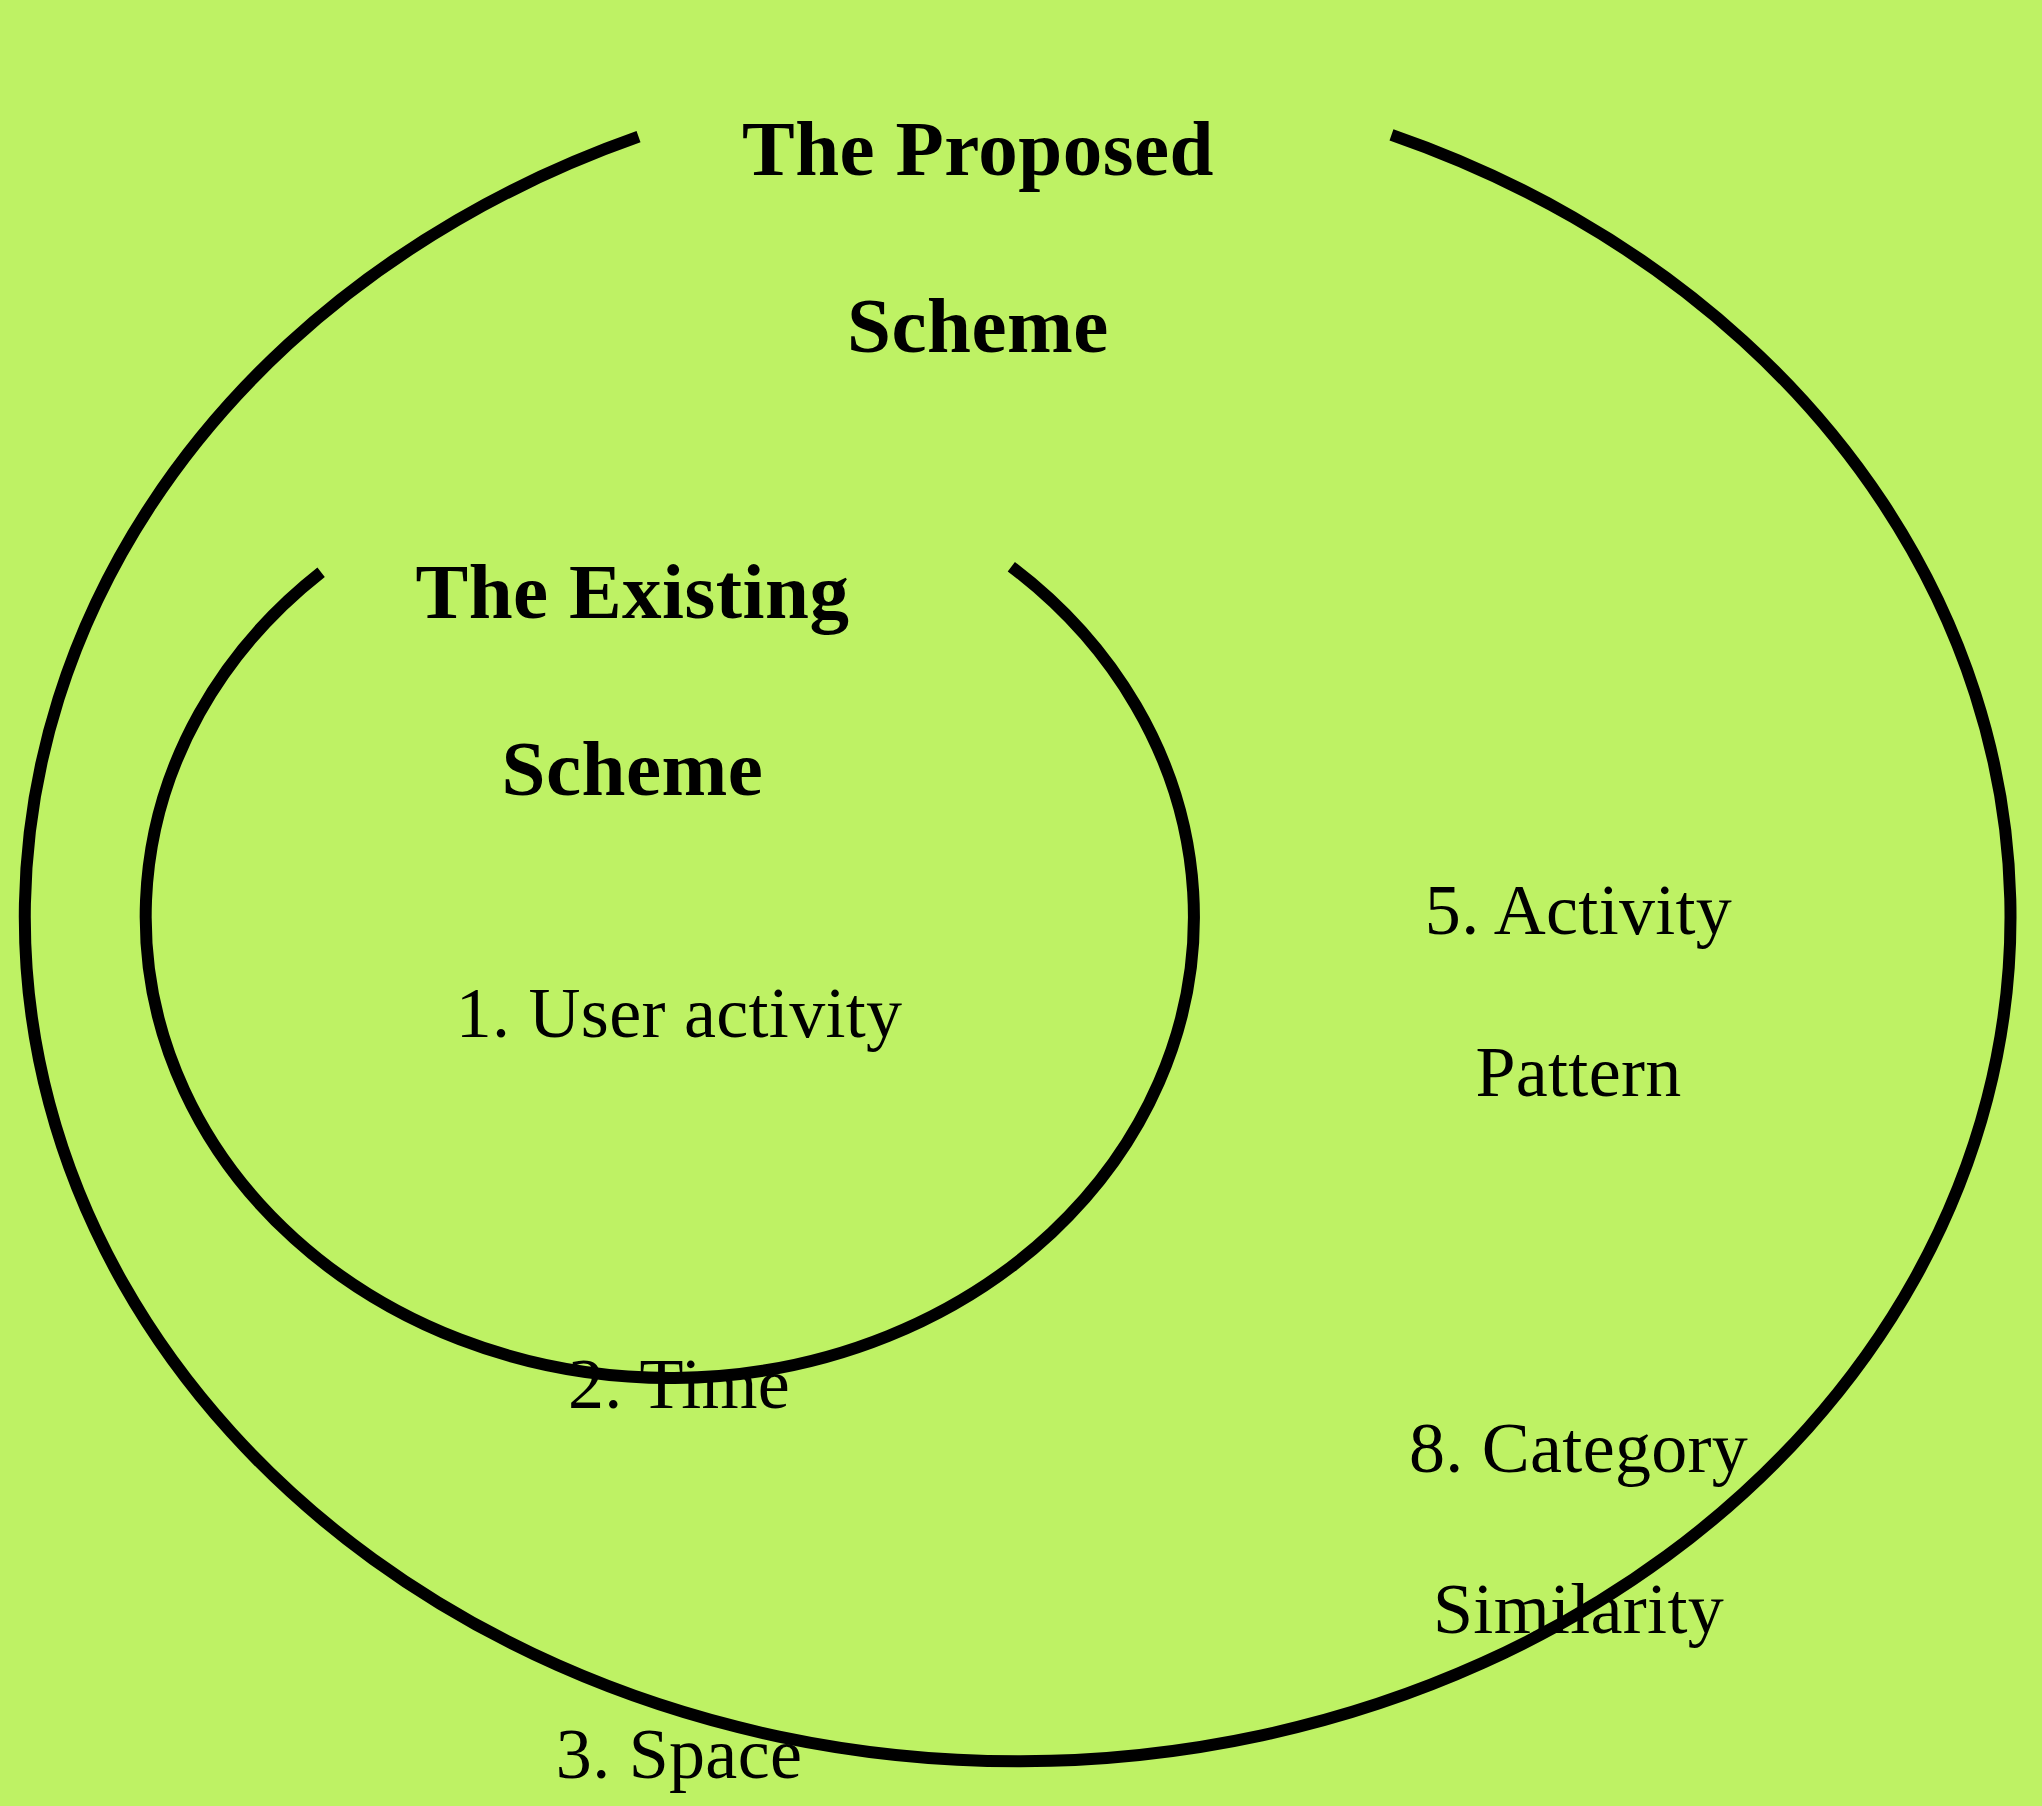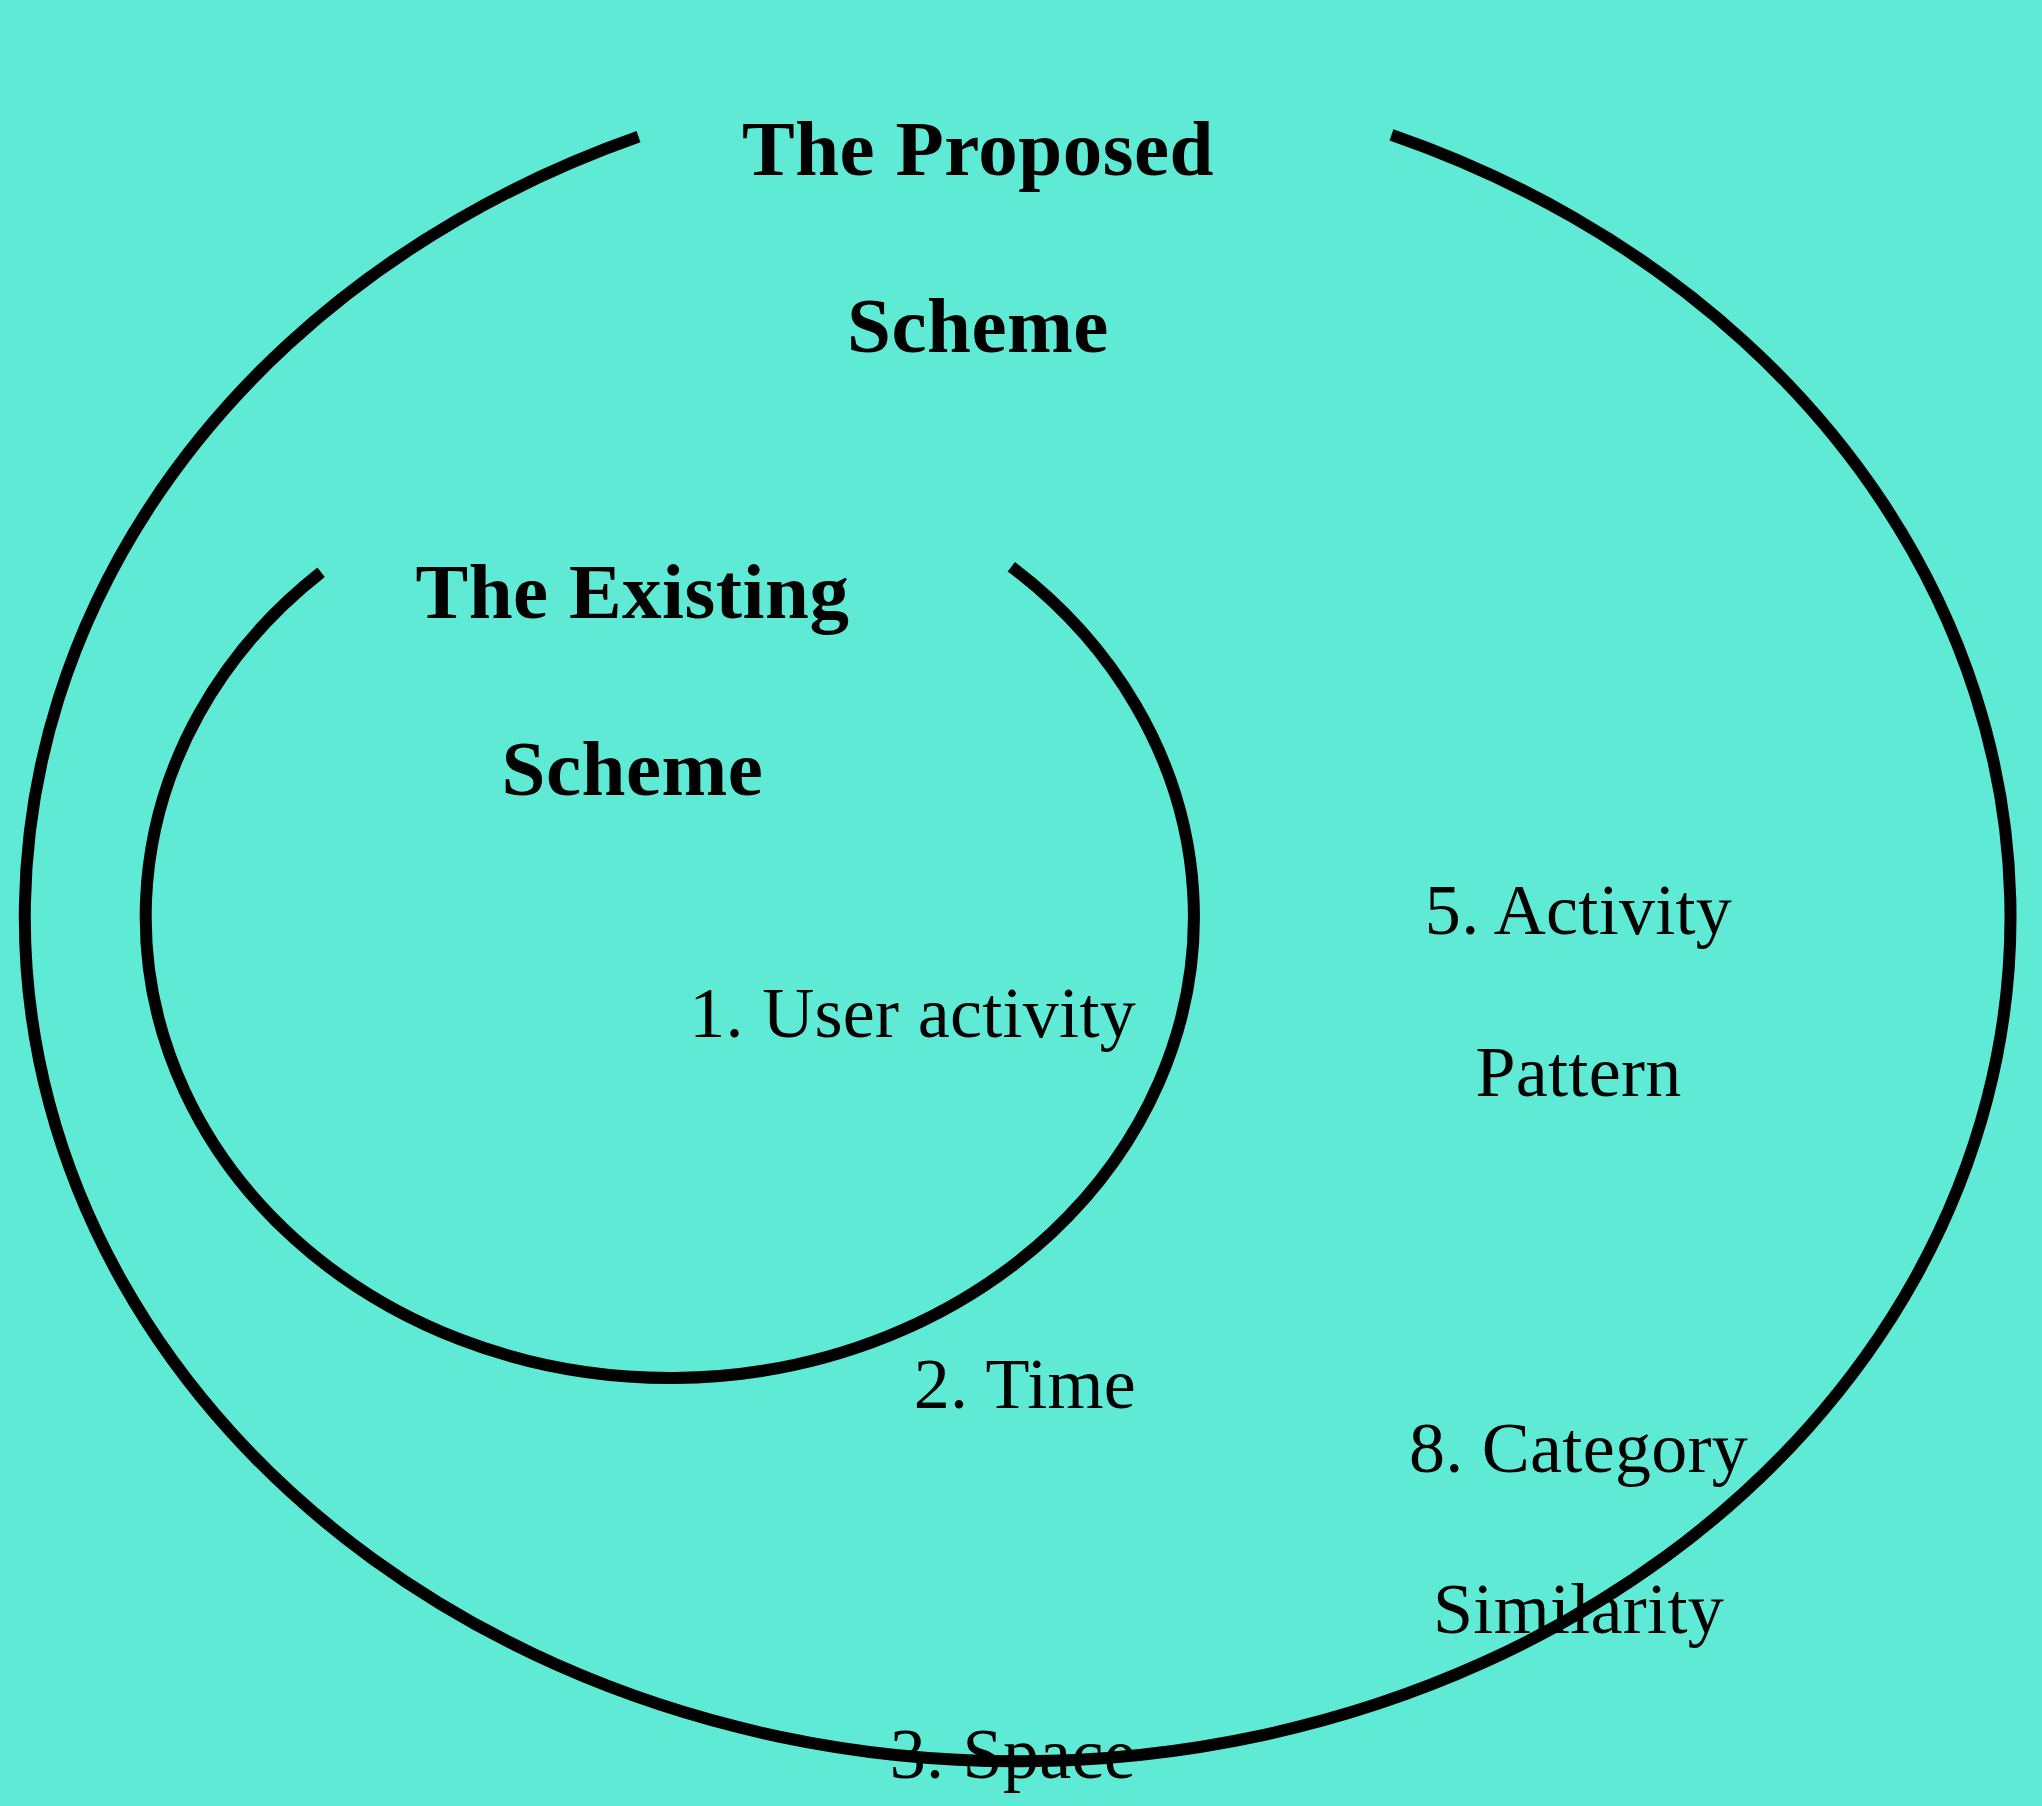--- a/index.html
+++ b/index.html
@@ -9,21 +9,21 @@
     background: #ffffff;
   }
   body {
     font-family: "Liberation Serif", "DejaVu Serif", serif;
     color: #000000;
   }
   #figure-root {
     position: relative;
     width: 2042px;
     height: 1806px;
-    background: #5eead4;
+    background: #bef264;
     overflow: hidden;
   }
   #rings-svg {
     position: absolute;
     left: 0;
     top: 0;
     width: 2042px;
     height: 1806px;
   }
   .ring-path {
@@ -75,21 +75,20 @@
     margin: 0;
   }
   .item-entry {
     margin-bottom: 42px;
   }
   .item-entry:last-child {
     margin-bottom: 0;
   }
   #inner-items .item-entry {
     margin-bottom: 48px;
-    text-align: right;
   }
   #outer-items .item-entry {
     margin-bottom: 54px;
   }
 </style>
 </head>
 <body>
 
 <div id="figure-root">
 

